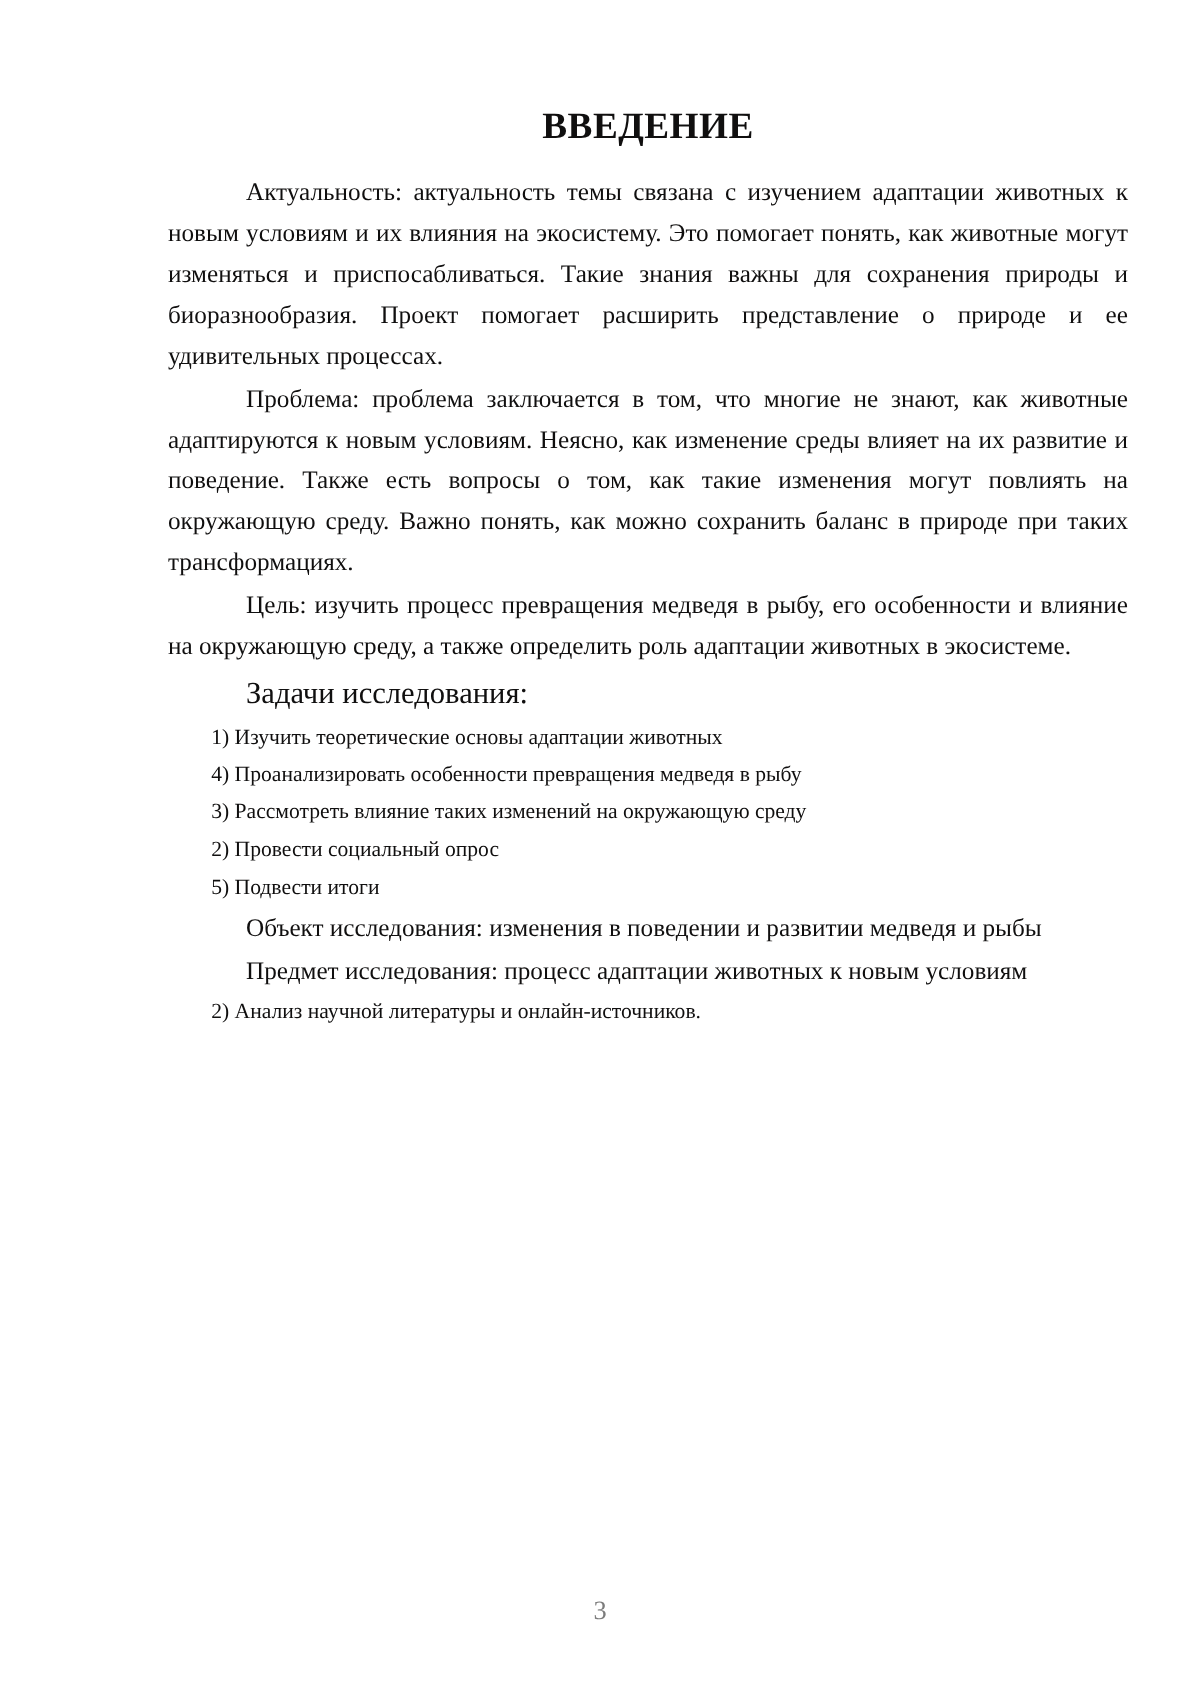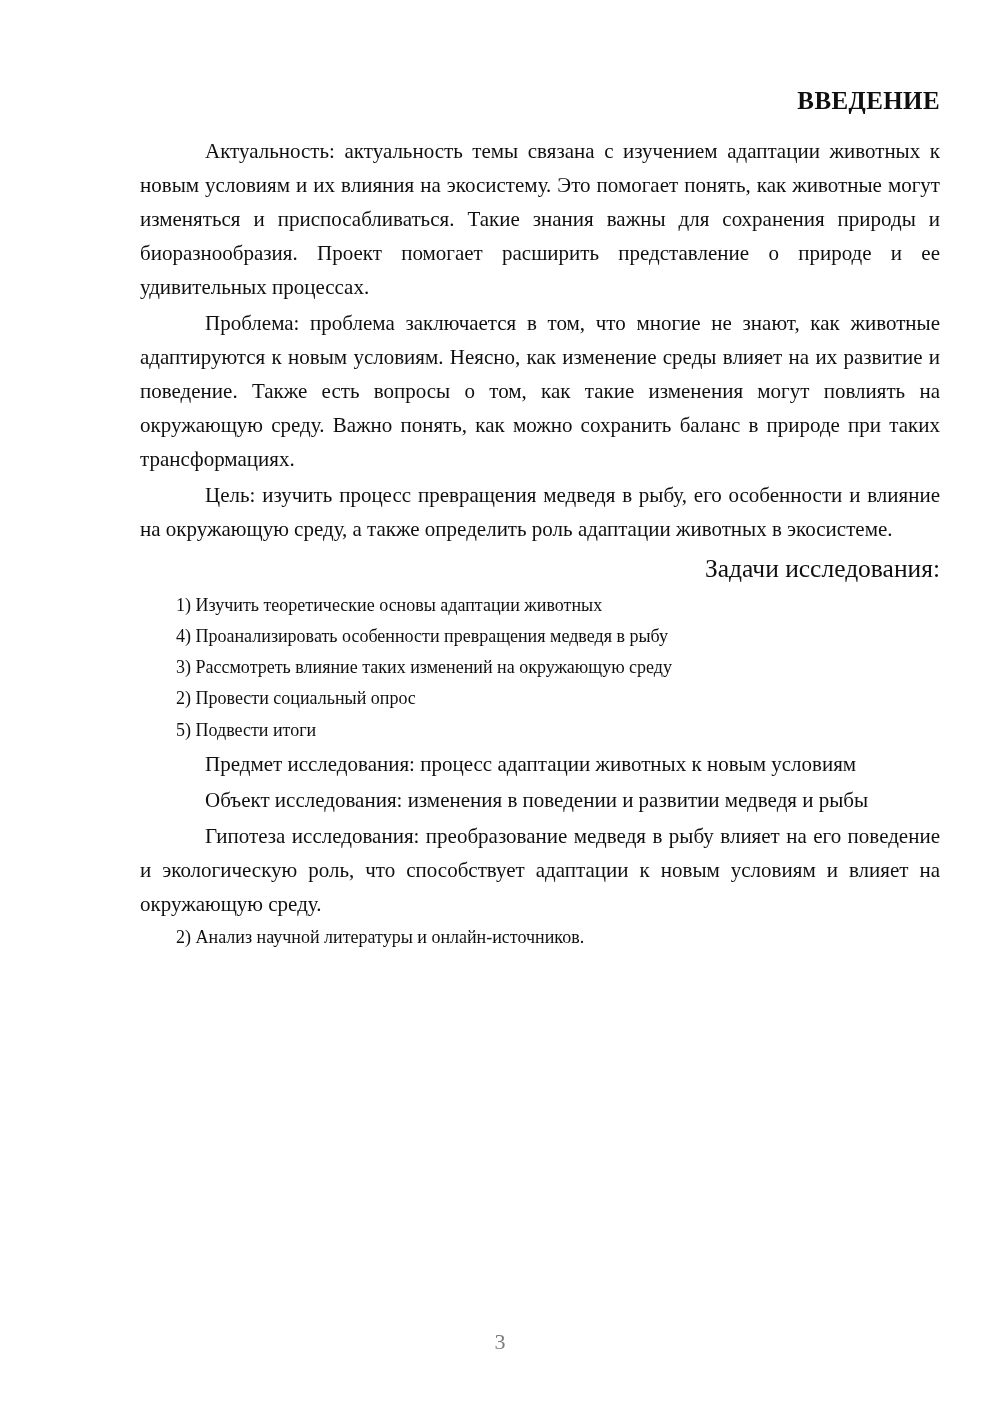--- a/index.html
+++ b/index.html
@@ -20,41 +20,41 @@
     box-sizing: border-box;
     overflow: hidden;
   }
   .content {
     position: absolute;
     left: 140px;
     top: 82px;
     width: 800px;
   }
   .doc-title {
-    font-size: 25px;
+    font-size: 31px;
     font-weight: bold;
-    text-align: right;
+    text-align: center;
     letter-spacing: 0.4px;
     margin: 0 0 14px 0;
     line-height: 1.5;
   }
   .para {
     font-size: 21px;
     line-height: 1.62;
     text-align: justify;
     text-justify: inter-word;
     text-indent: 65px;
     margin: 0 0 2px 0;
     hyphens: none;
   }
   .sub-head {
     font-size: 25.5px;
     line-height: 1.62;
     text-indent: 65px;
-    text-align: right;
+    text-align: left;
     margin: 0 0 2px 0;
   }
   .list-item {
     font-size: 18px;
     line-height: 1.62;
     text-align: left;
     margin: 0 0 2px 0;
     padding-left: 36px;
   }
   .page-number {
@@ -79,22 +79,21 @@
     <div id="blocks-container">
         <p class="para">Актуальность: актуальность темы связана с изучением адаптации животных к новым условиям и их влияния на экосистему. Это помогает понять, как животные могут изменяться и приспосабливаться. Такие знания важны для сохранения природы и биоразнообразия. Проект помогает расширить представление о природе и ее удивительных процессах.</p>
         <p class="para">Проблема: проблема заключается в том, что многие не знают, как животные адаптируются к новым условиям. Неясно, как изменение среды влияет на их развитие и поведение. Также есть вопросы о том, как такие изменения могут повлиять на окружающую среду. Важно понять, как можно сохранить баланс в природе при таких трансформациях.</p>
         <p class="para">Цель: изучить процесс превращения медведя в рыбу, его особенности и влияние на окружающую среду, а также определить роль адаптации животных в экосистеме.</p>
         <div class="sub-head">Задачи исследования:</div>
         <div class="list-item">1) Изучить теоретические основы адаптации животных</div>
         <div class="list-item">4) Проанализировать особенности превращения медведя в рыбу</div>
         <div class="list-item">3) Рассмотреть влияние таких изменений на окружающую среду</div>
         <div class="list-item">2) Провести социальный опрос</div>
         <div class="list-item">5) Подвести итоги</div>
+        <p class="para">Объект исследования: изменения в поведении и развитии медведя и рыбы</p>
         <p class="para">Предмет исследования: процесс адаптации животных к новым условиям</p>
-        <p class="para">Объект исследования: изменения в поведении и развитии медведя и рыбы</p>
-        <p class="para">Гипотеза исследования: преобразование медведя в рыбу влияет на его поведение и экологическую роль, что способствует адаптации к новым условиям и влияет на окружающую среду.</p>
         <div class="list-item">2) Анализ научной литературы и онлайн-источников.</div>
       </div>
   </div>
 
   <div class="page-number">3</div>
 
 </div>
 
 </body></html>

